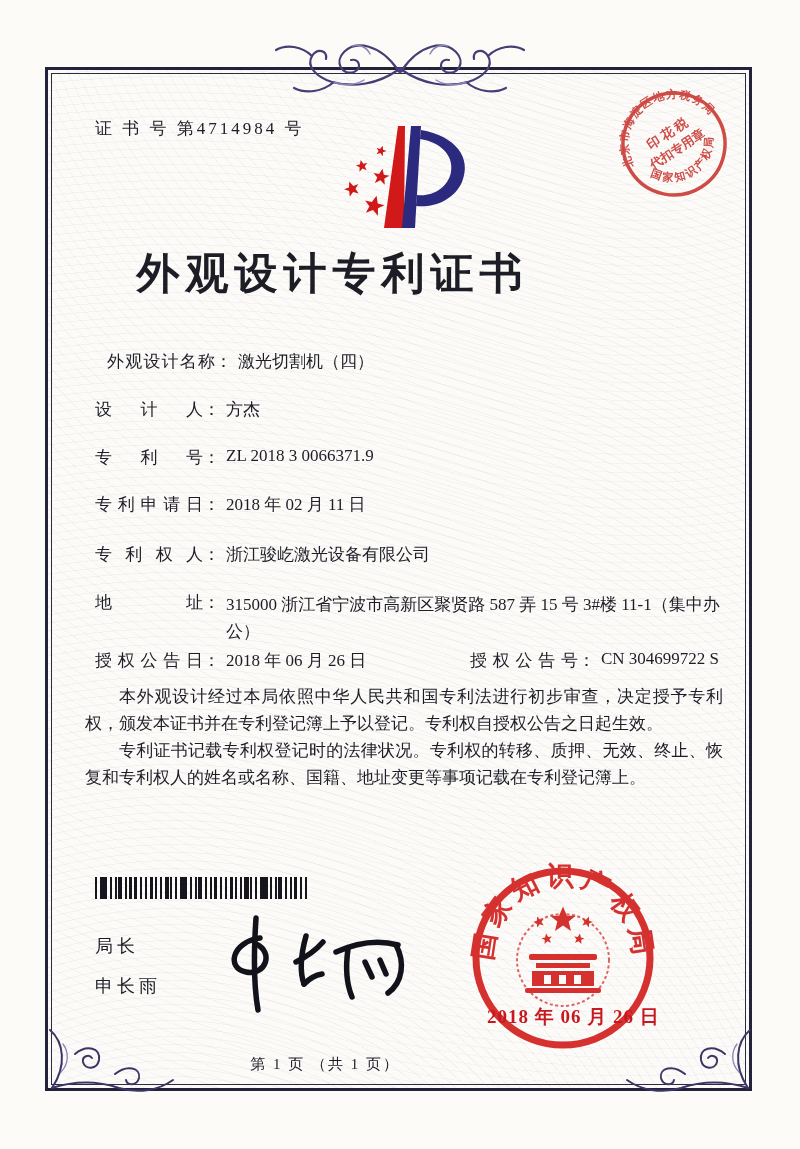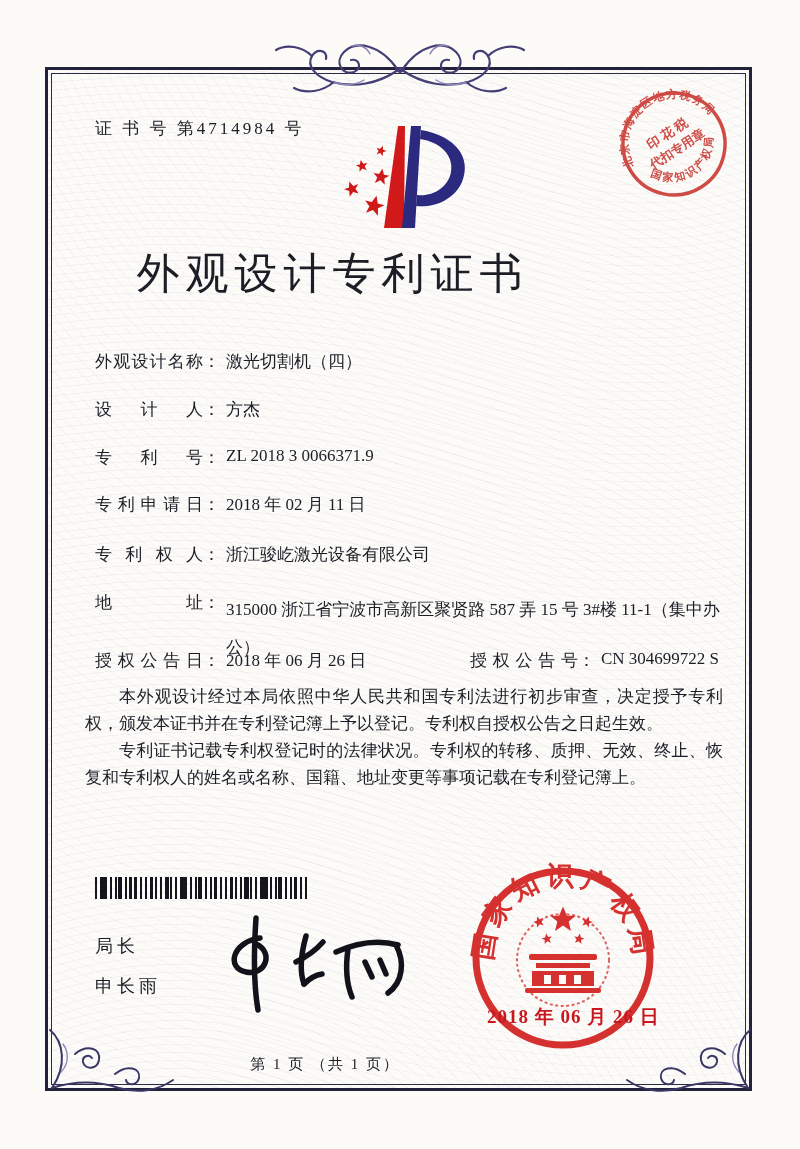--- a/index.html
+++ b/index.html
@@ -20,28 +20,28 @@
   .frame::after{
     content:"";position:absolute;left:3px;top:3px;right:3px;bottom:3px;
     border:1px solid #2b2b44;pointer-events:none;
   }
   .ornament{position:absolute;pointer-events:none;}
   
   .cert-no{position:absolute;left:95px;top:117px;font-size:17px;letter-spacing:3px;}
   .logo{position:absolute;left:328px;top:110px;width:152px;height:132px;}
   .title{
     position:absolute;left:0;top:245px;width:665px;text-align:center;
-    font-size:43px;font-weight:normal;letter-spacing:6px;
+    font-size:43px;font-weight:bold;letter-spacing:6px;
   }
   .fields{position:absolute;left:95px;top:0;width:625px;font-size:17px;}
   .frow{position:absolute;left:0;white-space:nowrap;}
   .flabel{display:inline-block;width:108px;text-align:justify;text-align-last:justify;vertical-align:top;}
   .fcolon{display:inline-block;vertical-align:top;}
   .fvalue{display:inline-block;margin-left:6px;vertical-align:top;}
-  .fvalue.wrap{white-space:normal;width:495px;line-height:38px;}
+  .fvalue.wrap{white-space:normal;width:495px;line-height:27px;}
   .frow .second{position:absolute;left:375px;top:0;}
   .body-text{
     position:absolute;left:85px;top:683px;width:638px;
     font-size:17px;line-height:27px;text-align:justify;
   }
   .body-text p{margin:0;text-indent:2em;}
   .barcode{
     position:absolute;left:95px;top:877px;width:212px;height:22px;
     background:
       repeating-linear-gradient(90deg,#15151c 0 2px,transparent 2px 5px),
@@ -126,21 +126,21 @@
       <use href="#star" transform="translate(34,56) scale(0.62) rotate(-12)"></use>
       <use href="#star" transform="translate(53,67) scale(0.85) rotate(10)"></use>
       <use href="#star" transform="translate(24,79) scale(0.80) rotate(-20)"></use>
       <use href="#star" transform="translate(46,96) scale(1.05) rotate(14)"></use>
     </g>
   </svg>
 
   <div class="title">外观设计专利证书</div>
 
   <div class="fields">
-    <div class="frow" style="top:350px;">
+    <div class="frow" style="top:350px;margin-left:12px;">
       <span class="flabel">外观设计名称</span><span class="fcolon">：</span><span class="fvalue">激光切割机（四）</span>
     </div>
     <div class="frow" style="top:398px;">
       <span class="flabel">设计人</span><span class="fcolon">：</span><span class="fvalue">方杰</span>
     </div>
     <div class="frow" style="top:446px;">
       <span class="flabel">专利号</span><span class="fcolon">：</span><span class="fvalue">ZL 2018 3 0066371.9</span>
     </div>
     <div class="frow" style="top:493px;">
       <span class="flabel">专利申请日</span><span class="fcolon">：</span><span class="fvalue">2018 年 02 月 11 日</span>

